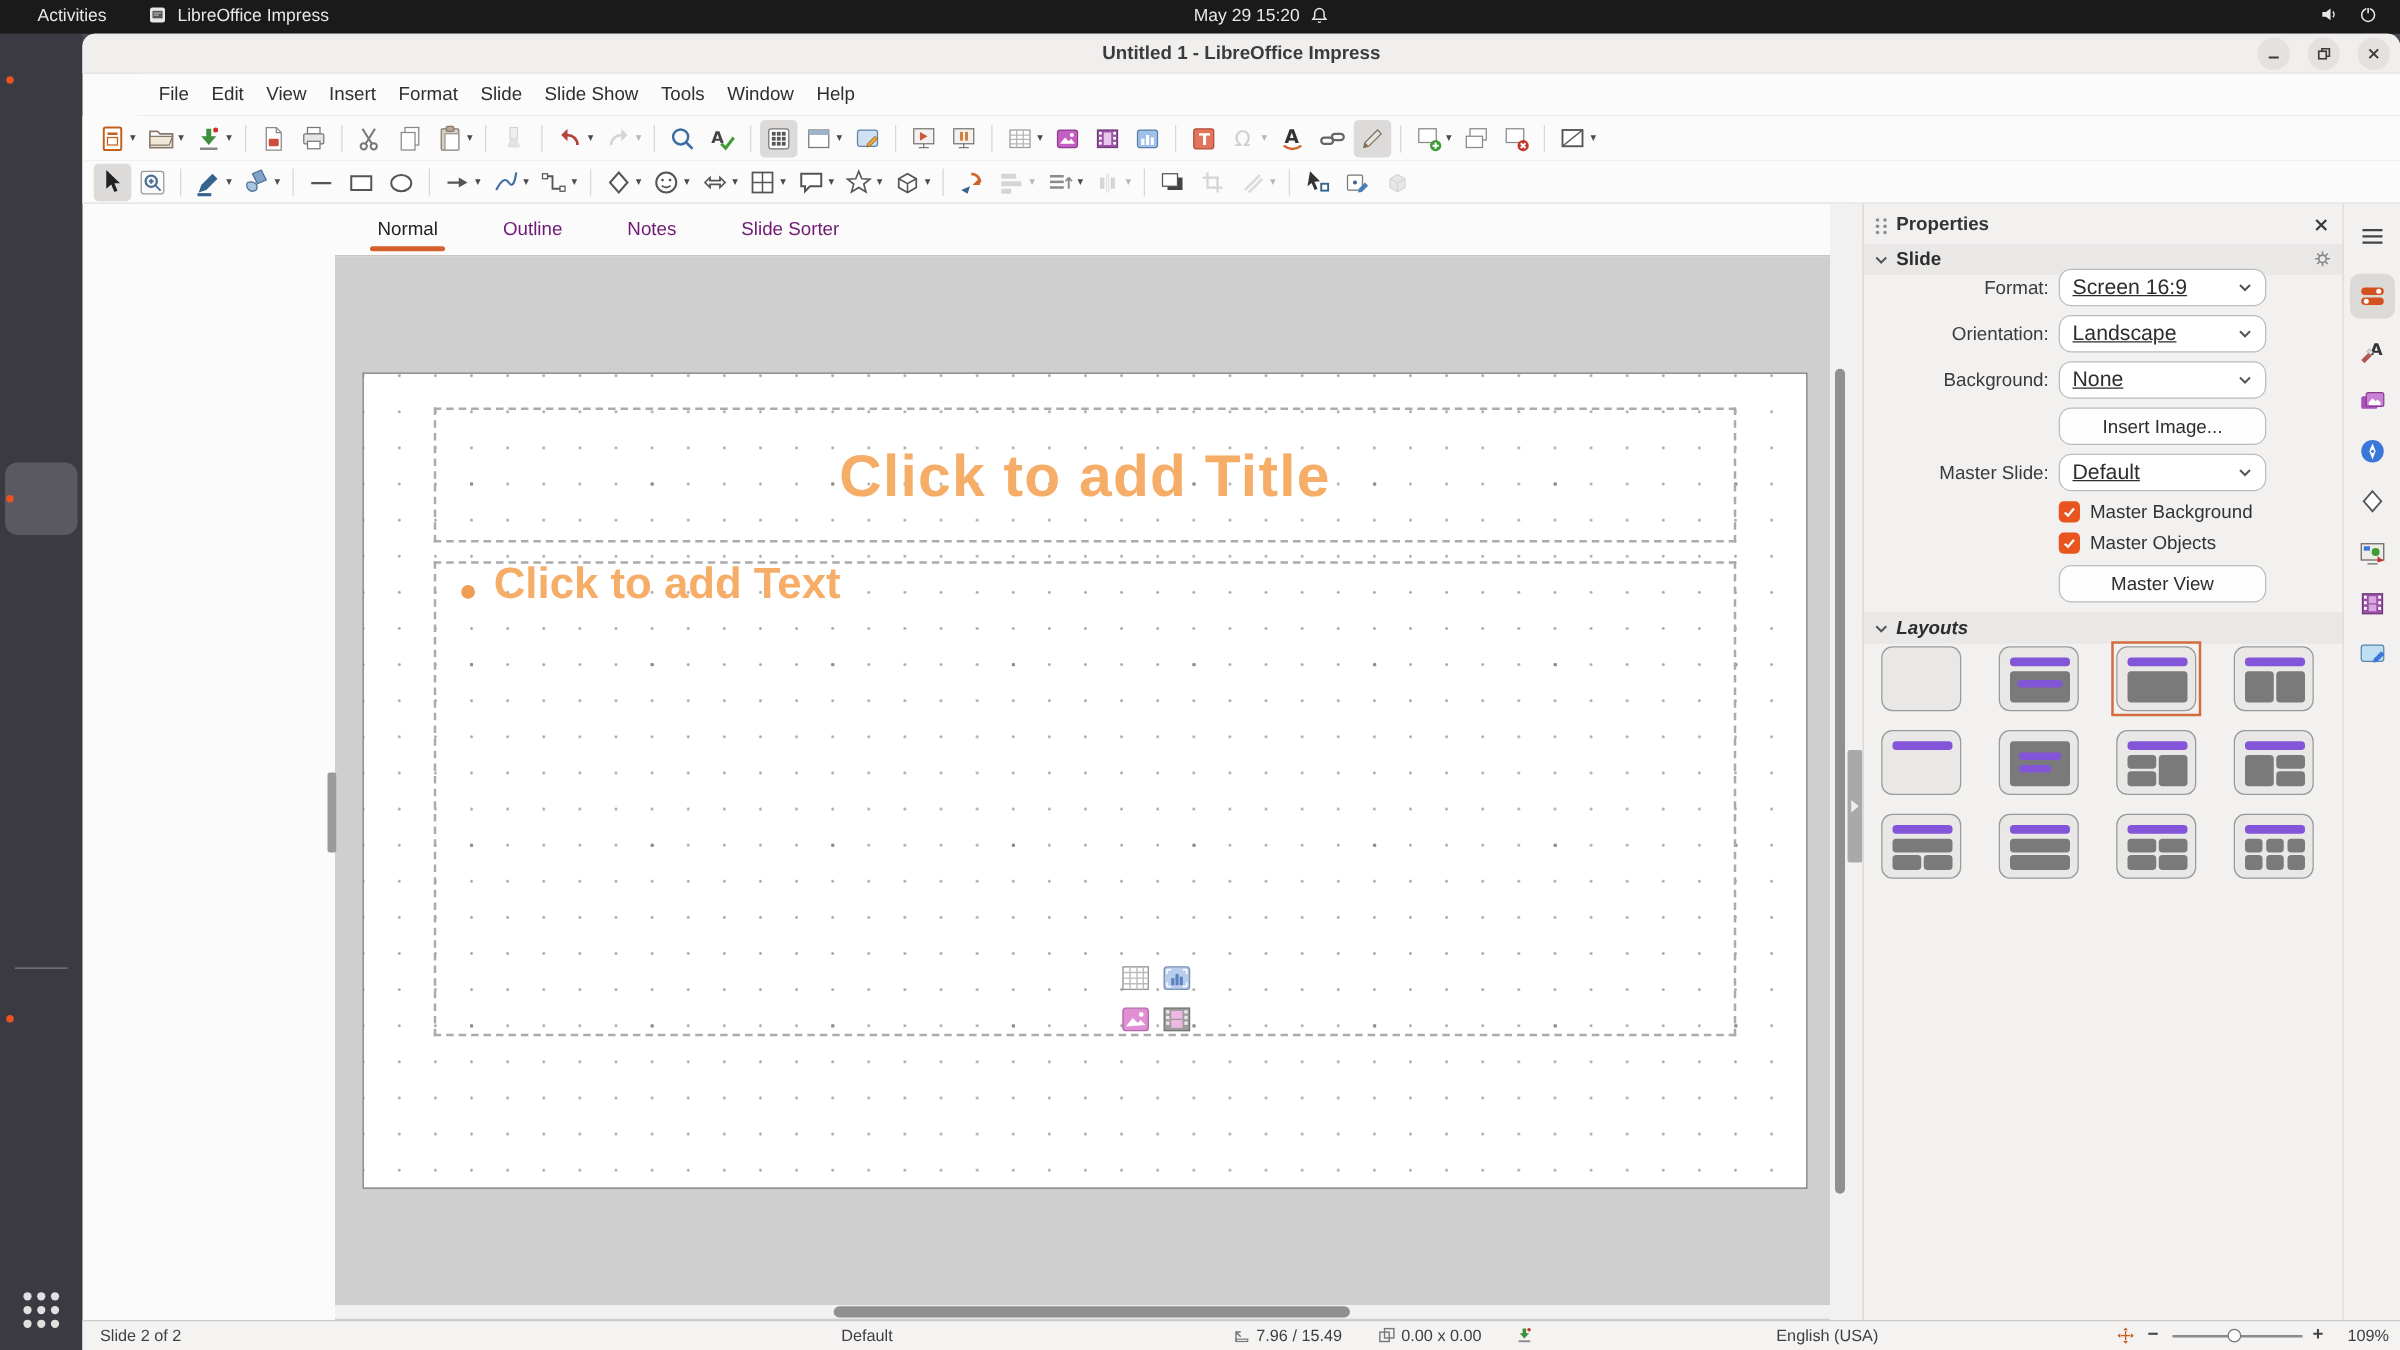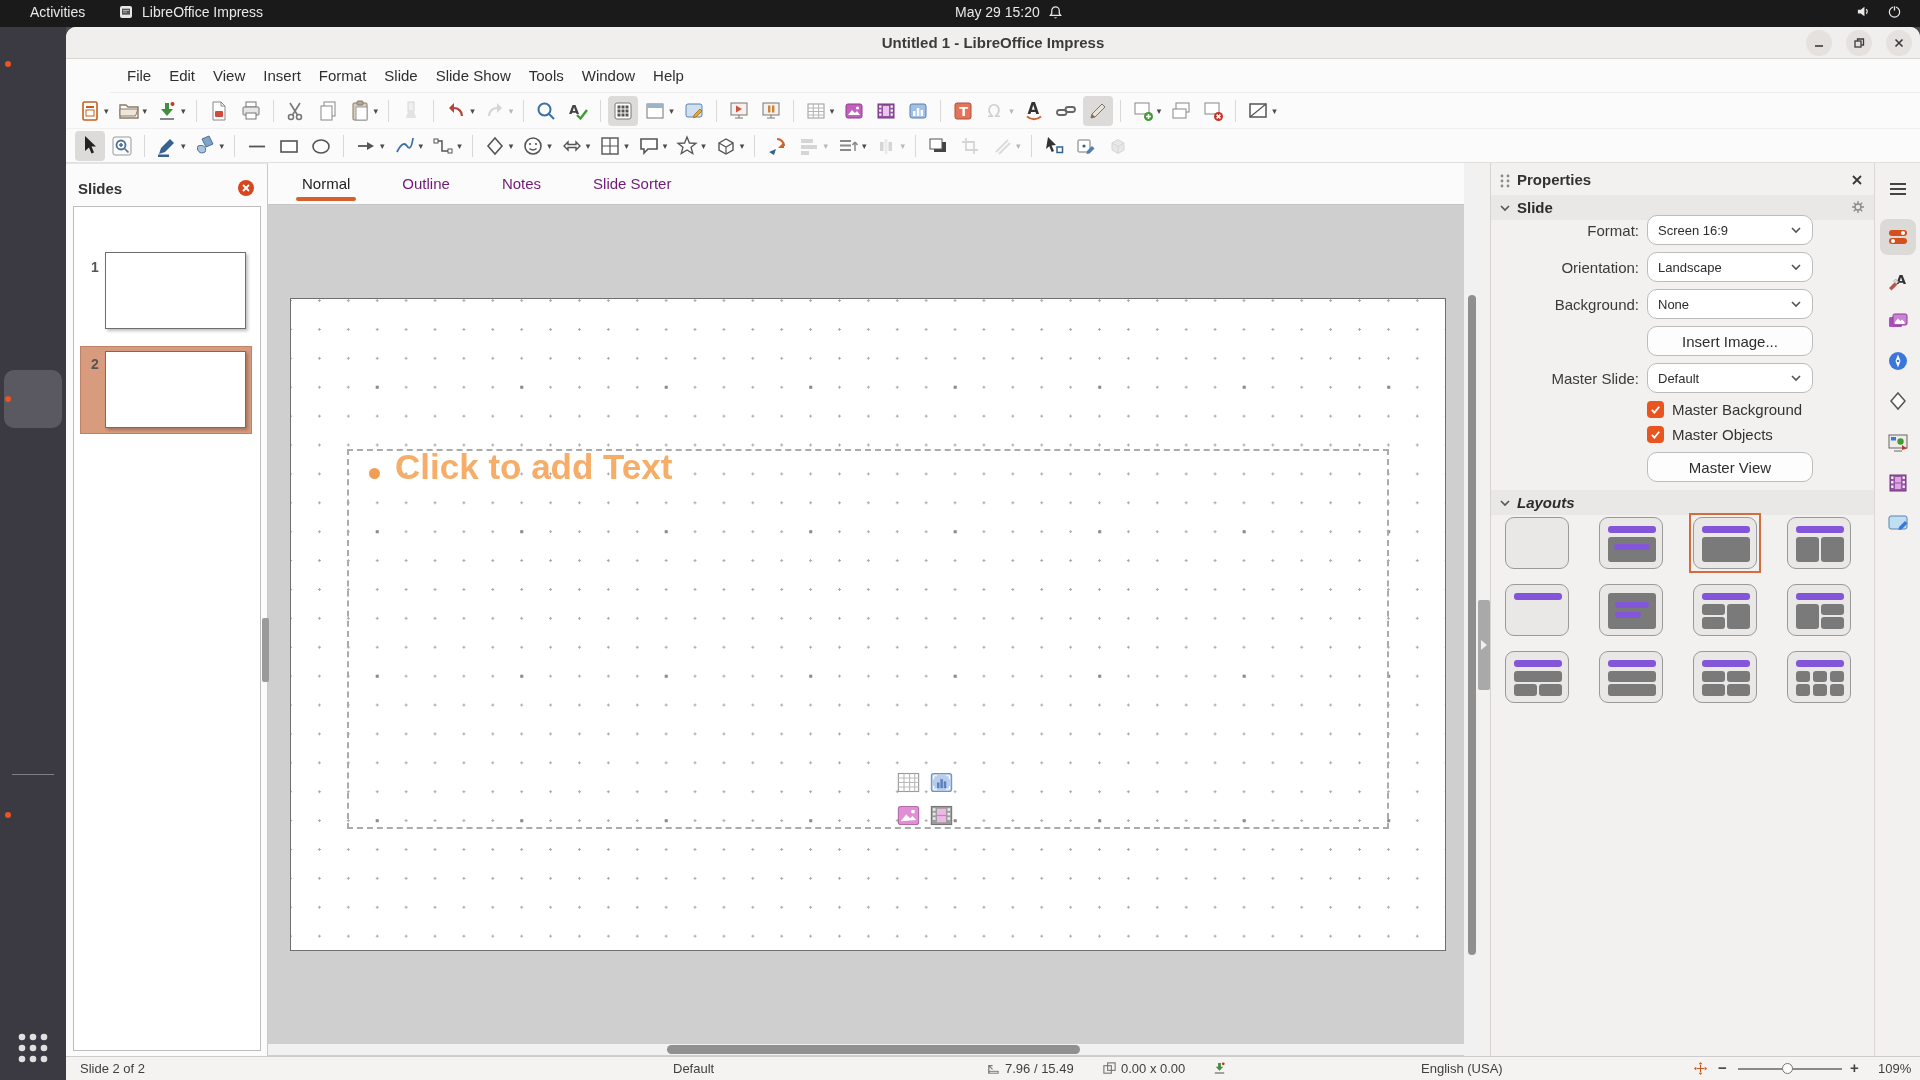--- a/index.html
+++ b/index.html
@@ -121,22 +121,22 @@
   #pp-close { position:absolute; right:10px; top:5px; width:16px; height:16px; cursor:pointer; }
   .sectionbar { position:absolute; left:0; width:384px; height:25px; background:#e9e8e6;
     display:flex; align-items:center; padding-left:8px; gap:6px; }
   .sectionbar .chev { font-size:11px; color:#555; }
   .sectionbar .stitle { font-weight:bold; font-size:15px; color:#2c2c2c; }
   #sec-slide { top:32px; }
   #sec-layouts { top:327px;font-style:italic; }
   #sec-gear { position:absolute; right:9px; top:4px; width:16px; height:16px; }
   .prow-label { position:absolute; width:140px; text-align:right; font-size:15px; color:#3a3a3a; }
   .pfield { position:absolute; left:156px; width:166px; height:30px; background:#fff;
-    border:1px solid #bcbcbc; border-radius:10px; font-size:13px; color:#2d2d2d;
-    display:flex; align-items:center; padding:0 10px; cursor:pointer; }
+    border:1px solid #bcbcbc; border-radius:10px; font-size:17px; color:#2d2d2d;
+    display:flex; align-items:center; padding:0 10px; cursor:pointer;text-decoration:underline; }
   .pfield .chevd { margin-left:auto; }
   .pbtn { position:absolute; left:156px; width:166px; height:30px; background:#fdfdfd;
     border:1px solid #bcbcbc; border-radius:10px; font-size:15px; color:#2d2d2d;
     display:flex; align-items:center; justify-content:center; cursor:pointer; }
   .cbrow { position:absolute; left:156px; display:flex; align-items:center; gap:8px;
     font-size:15px; color:#333; cursor:pointer; }
   .cbox { width:17px; height:17px; border-radius:4px; background:#E8551E;
     display:flex; align-items:center; justify-content:center; }
   .cbox svg { width:11px; height:11px; }
 
@@ -1166,43 +1166,33 @@
           <use href="#i-gluepoints"></use>
         </svg>
       </div>
       <div class="tbtn disabled">
         <svg>
           <use href="#i-to3d"></use>
         </svg>
       </div>
     </div>
 
-  <div id="slidespanel">
-    <div id="sp-title">Slides</div>
-    <svg id="sp-close">
-        <use href="#i-panelclose"></use>
-      </svg>
-    <div id="sp-listbox">
-        <span class="sthumb-num" style="left: 17px; top: 52px;">1</span>
-        <div class="sthumb" style="left: 31px; top: 45px; width: 141px; height: 77px;"></div>
-        <div class="ssel" style="left: 6px; top: 139px; width: 172px; height: 88px;"></div>
-        <span class="sthumb-num" style="left: 17px; top: 149px;">2</span>
-        <div class="sthumb" style="left: 31px; top: 144px; width: 141px; height: 77px;"></div>
-      </div>
-  </div>
 
   <div id="workarea">
     <div id="tabbar">
       <span class="vtab active">Normal</span>
       <span class="vtab">Outline</span>
       <span class="vtab">Notes</span>
       <span class="vtab">Slide Sorter</span>
     </div>
 
     <div id="slidepage">
+      <div class="ph" id="ph-title">
+        <span class="phtxt">Click to add Title</span>
+      </div>
       <div class="ph" id="ph-body">
         <span id="ph-bullet"></span>
         <span class="phtxt">Click to add Text</span>
         <div id="content-icons">
             <svg>
               <use href="#i-ctable"></use>
             </svg>
             <svg>
               <use href="#i-cchart"></use>
             </svg>

